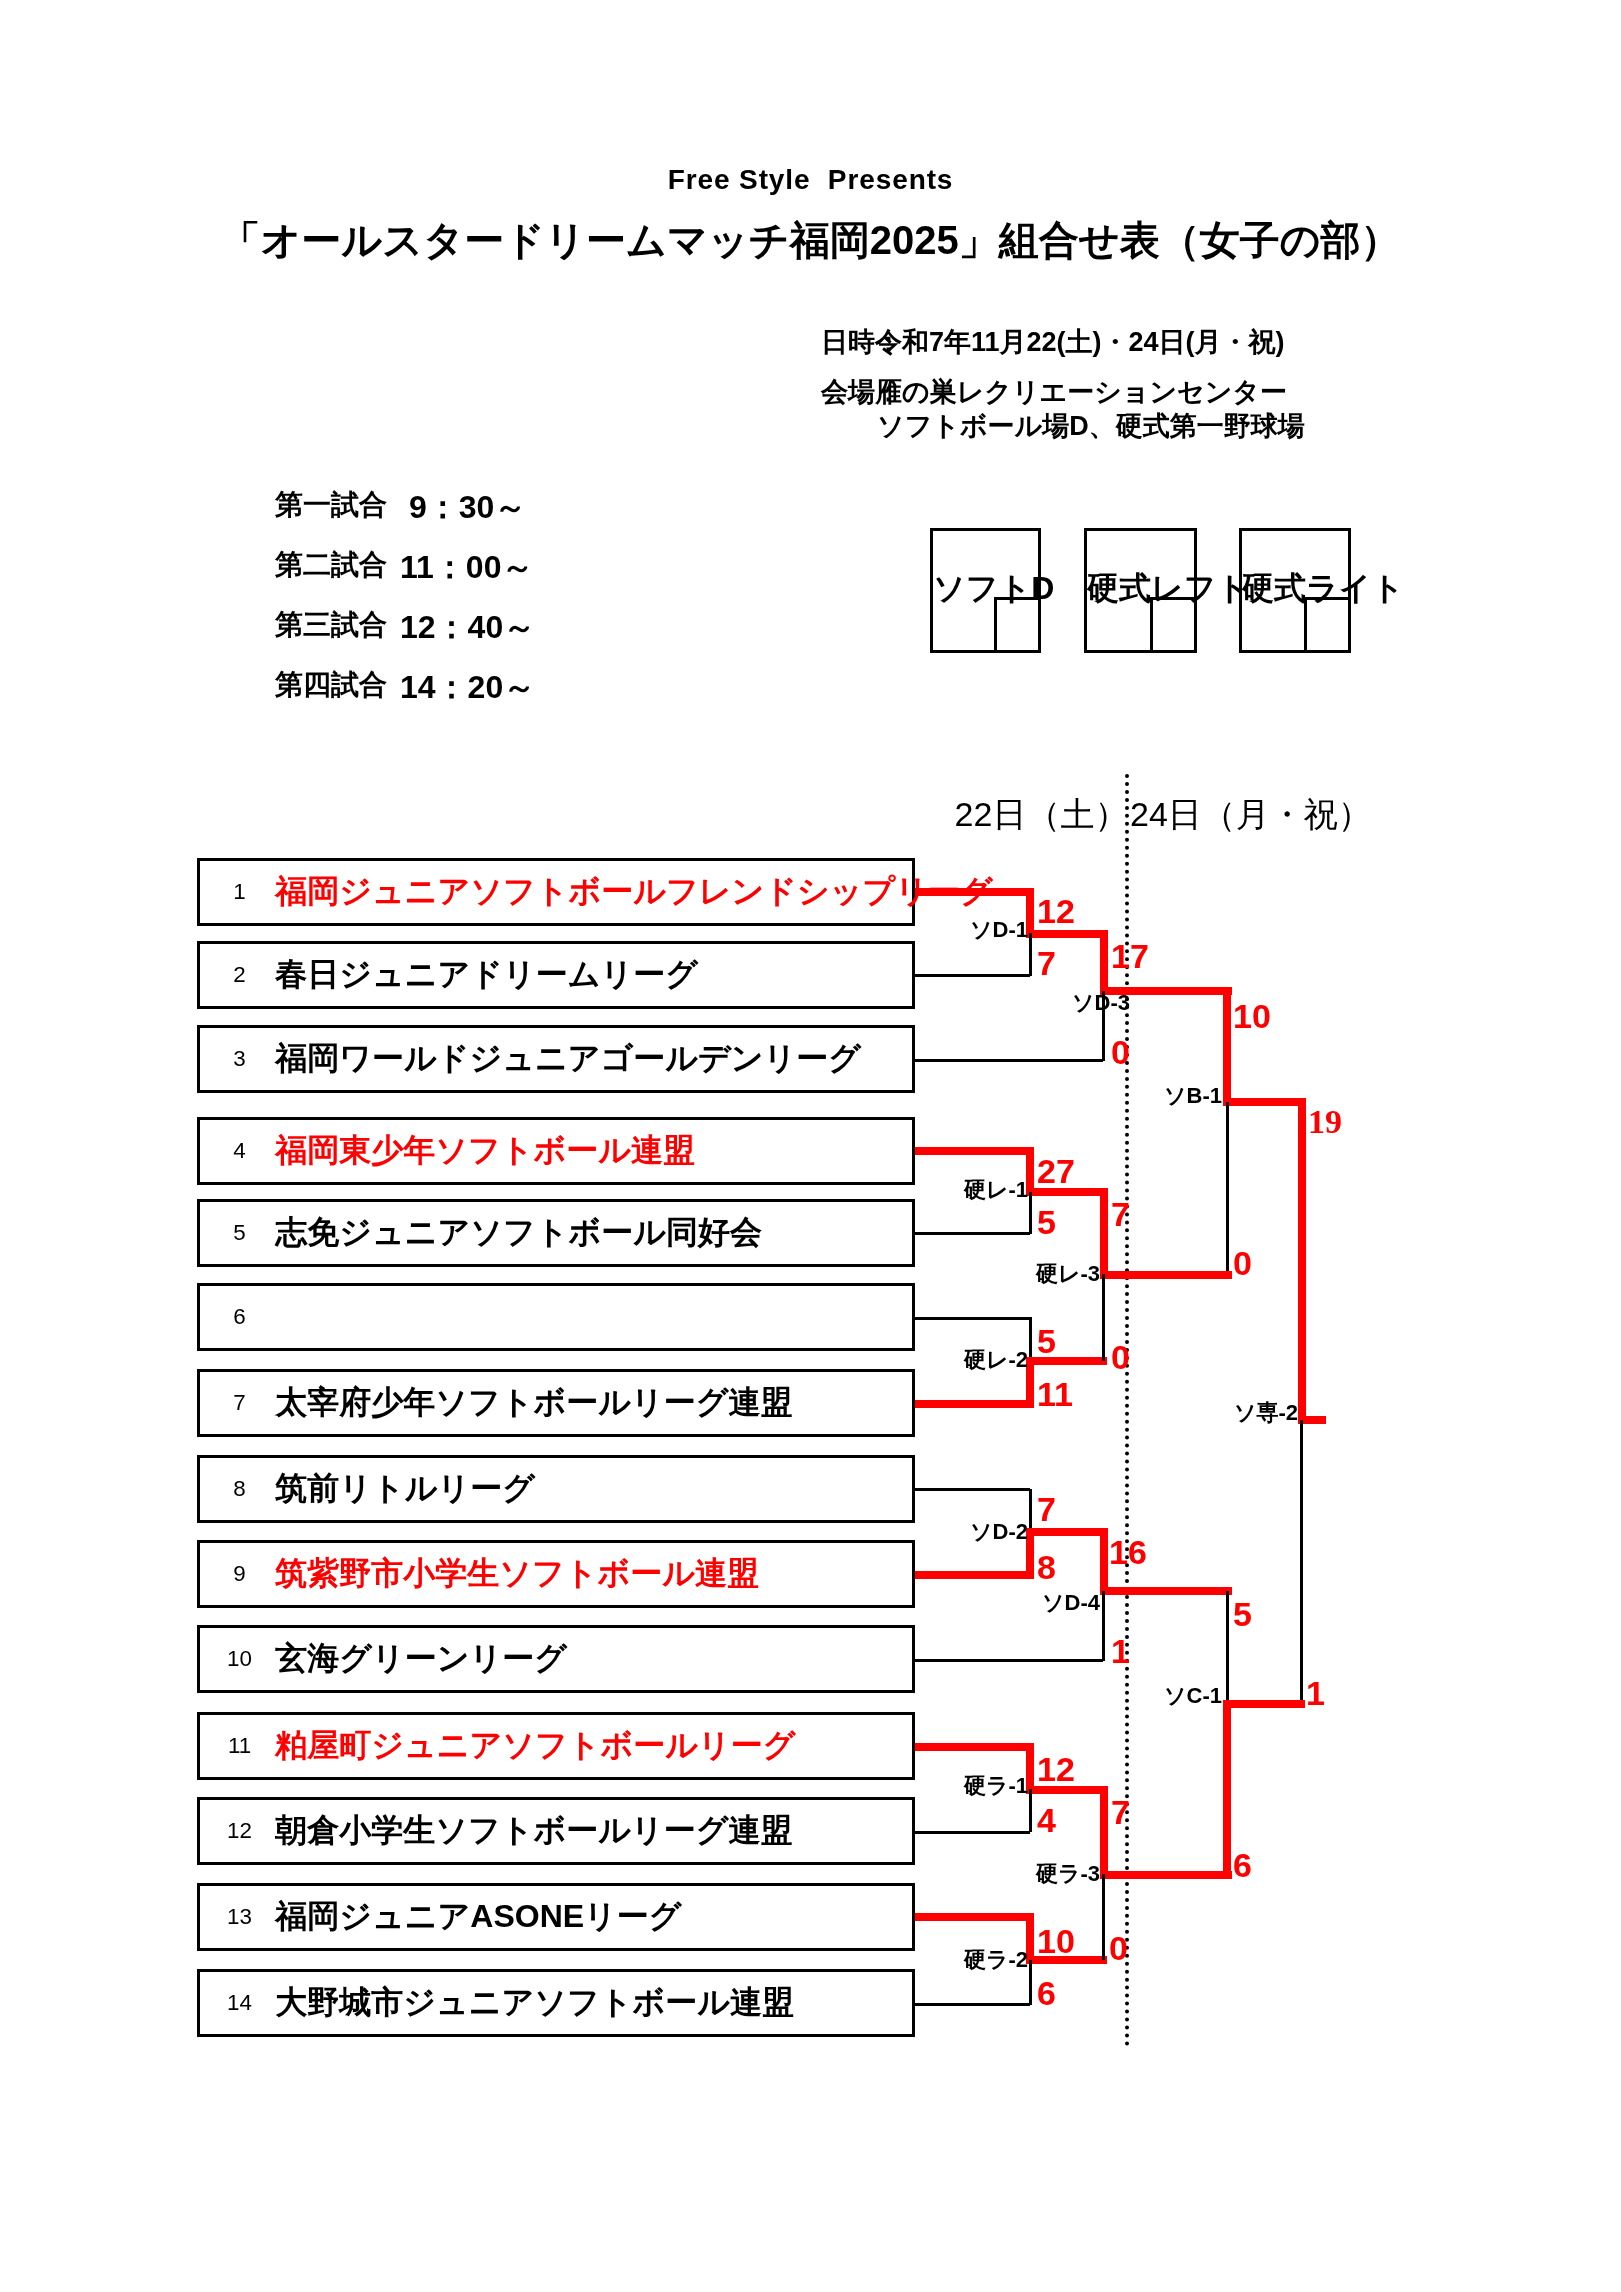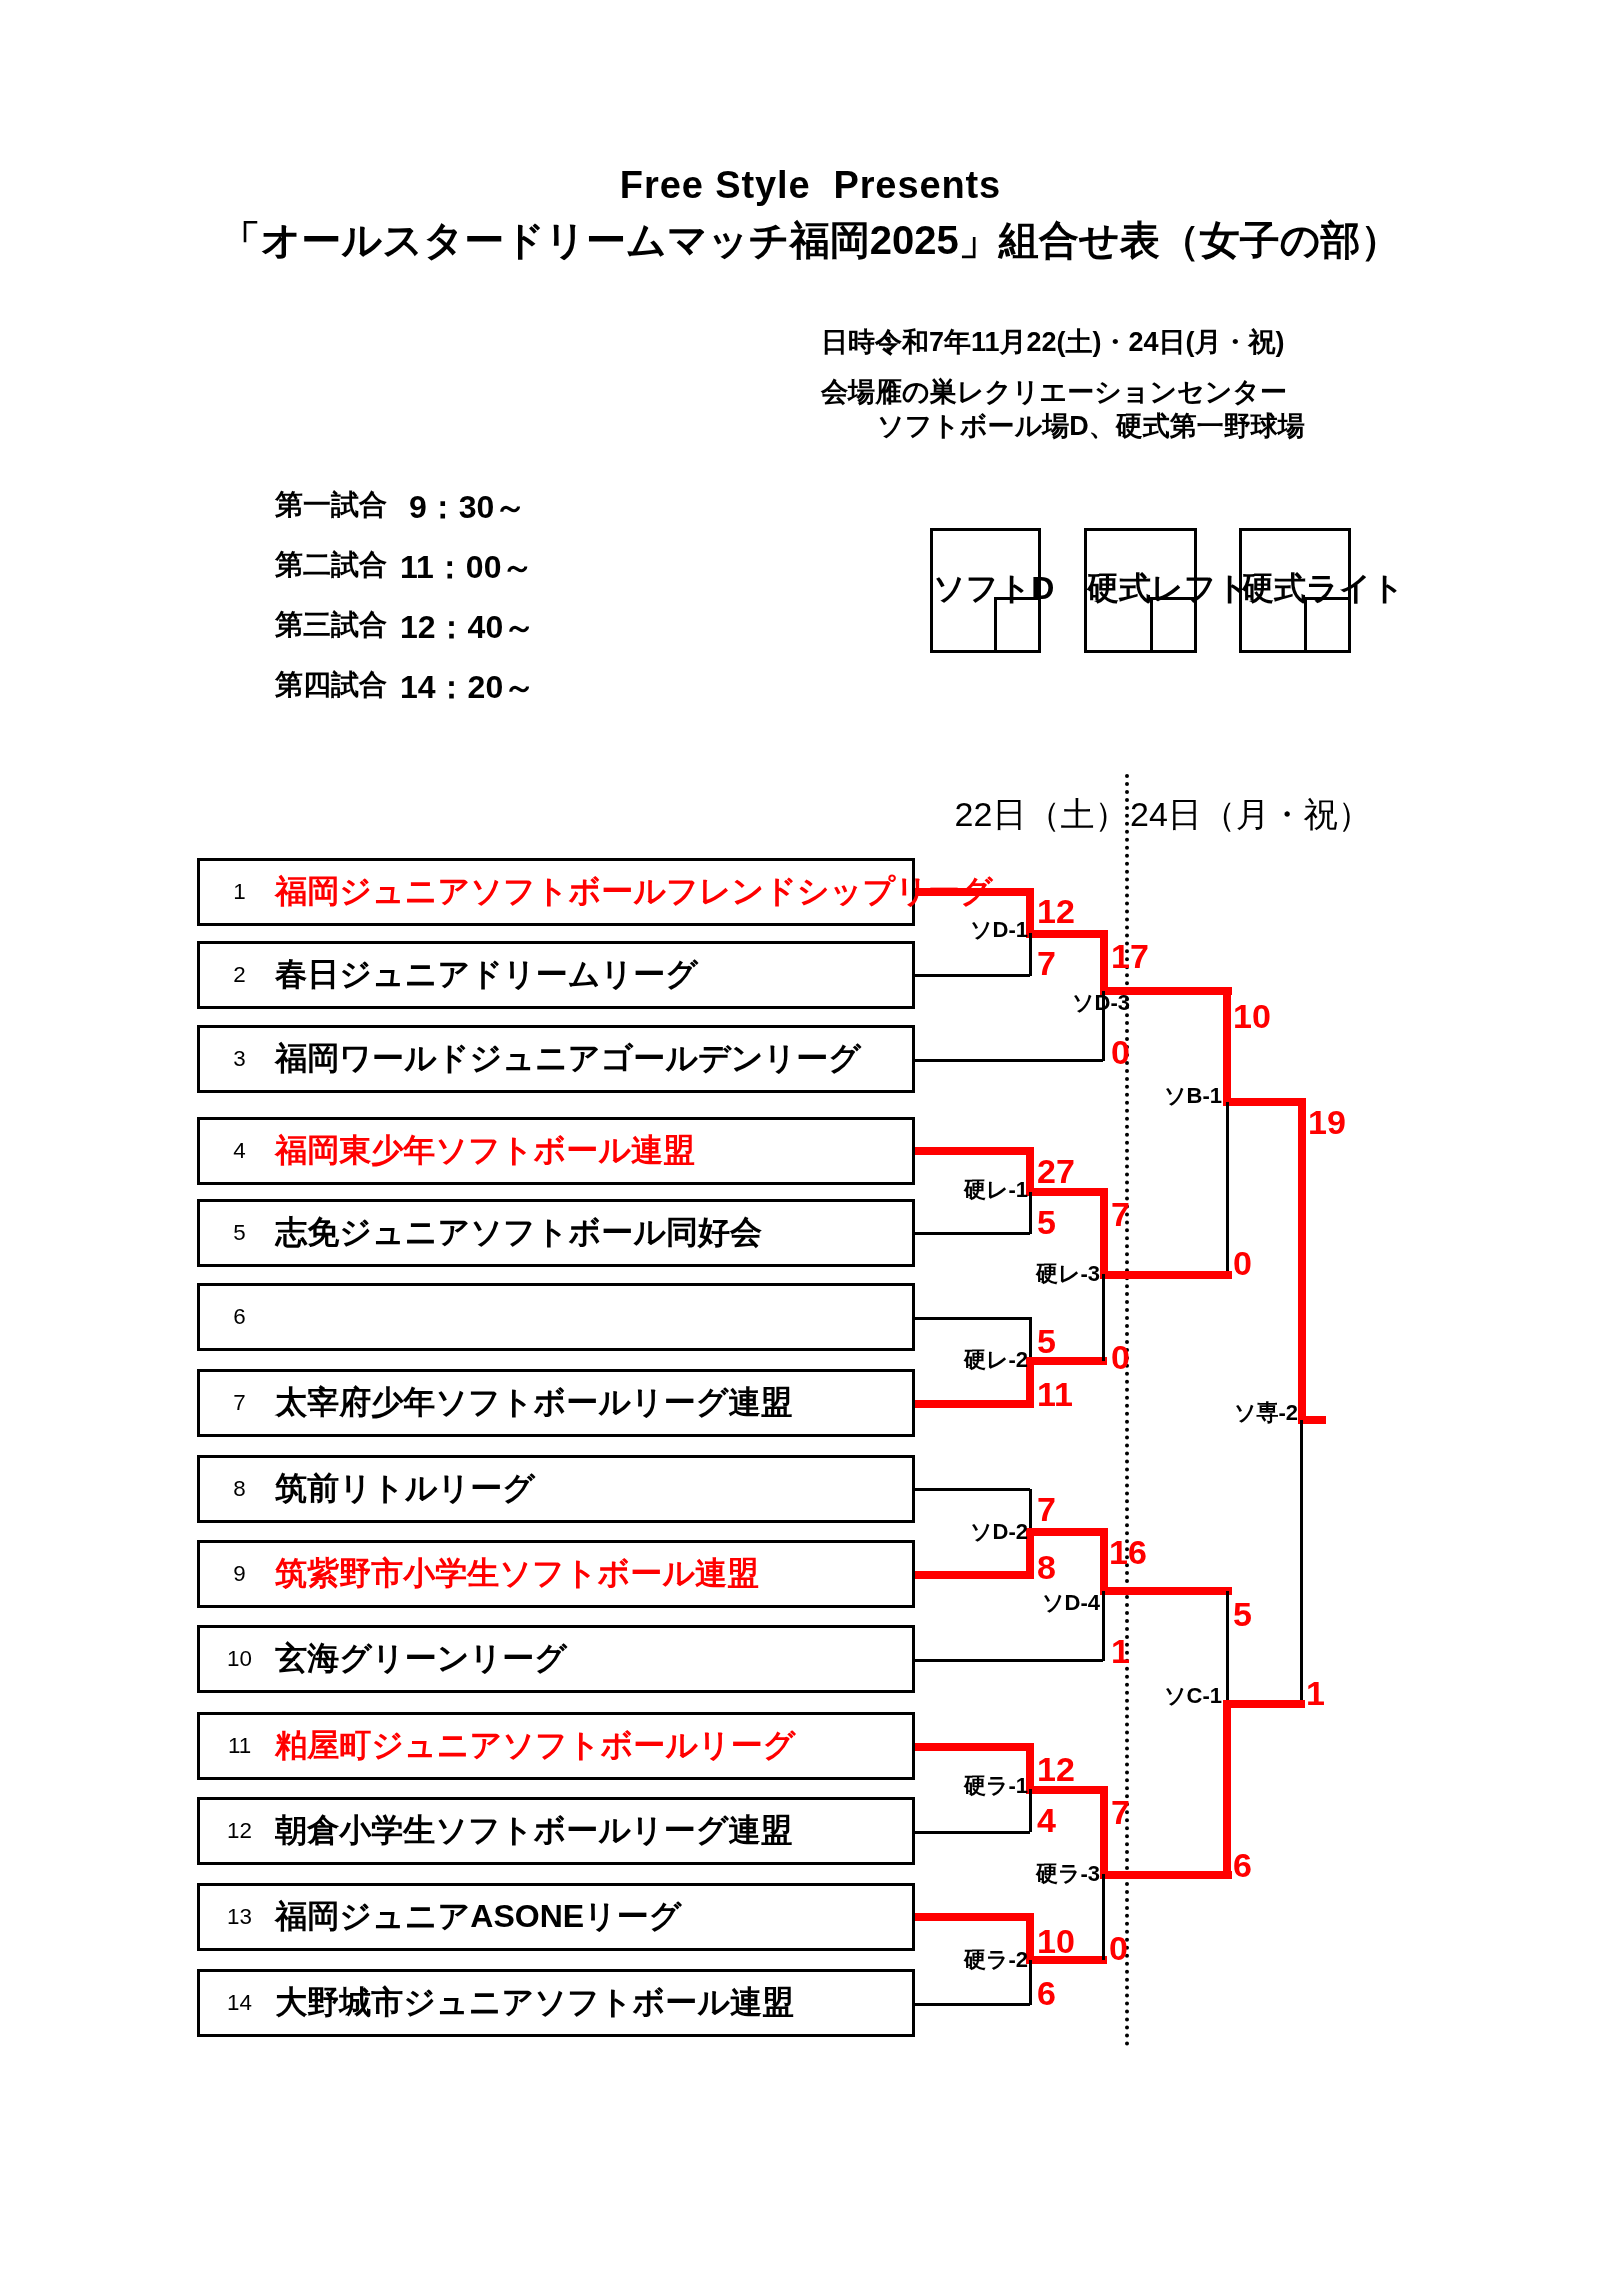--- a/index.html
+++ b/index.html
@@ -1,19 +1,19 @@
 <!DOCTYPE html>
 <html style="font-size:14.3px"><head>
 <meta charset="utf-8">
 <style>
   html,body{margin:0;padding:0;background:#fff;}
   .page{position:relative;width:1621px;height:2293px;background:#ffffff;
         font-family:"Liberation Sans","DejaVu Sans",sans-serif;color:#000;overflow:hidden;}
   .title{position:absolute;left:0;width:1621px;top:164px;text-align:center;
-         font-size:38px;font-weight:700;white-space:pre;letter-spacing:0.9px;}
+         font-size:28px;font-weight:700;white-space:pre;letter-spacing:0.9px;}
   .subtitle{position:absolute;left:0;width:1621px;top:213px;text-align:center;
             font-size:40px;font-weight:700;white-space:nowrap;}
   .itxt{position:absolute;font-size:27px;font-weight:600;white-space:nowrap;line-height:1.1;}
   .sched-label{position:absolute;left:275px;font-size:28px;font-weight:600;white-space:nowrap;}
   .sched-time{position:absolute;left:400px;font-size:32px;font-weight:600;white-space:pre;}
   .vbox{position:absolute;top:528px;height:125px;border:3.6px solid #000;box-sizing:border-box;background:#fff;}
   .vbox .lbl{position:absolute;left:0;right:0;top:36px;text-align:center;
              font-size:32px;font-weight:600;white-space:nowrap;}
   .vbox .sq{position:absolute;right:0;bottom:0;width:41px;height:50px;
             border-left:3.6px solid #000;border-top:3.6px solid #000;}
@@ -195,21 +195,21 @@
   <span class="mlabel" style="left:929px;top:1775px;">硬ラ-1</span>
   <span class="mlabel" style="left:1001px;top:1863px;">硬ラ-3</span>
   <span class="mlabel" style="left:929px;top:1949px;">硬ラ-2</span>
 
   <span class="score" style="left:1037px;top:894px;">12</span>
   <span class="score" style="left:1037px;top:946px;">7</span>
   <span class="score" style="left:1111px;top:939px;">17</span>
   <span class="score" style="left:1111px;top:1035px;">0</span>
   <span class="score" style="left:1233px;top:999px;">10</span>
   <span class="score" style="left:1233px;top:1246px;">0</span>
-  <span class="score" style="left:1308px;top:1105px;">19</span>
+  <span class="score" style="left:1308px;top:1105px;font-family:Liberation Serif, serif;">19</span>
   <span class="score" style="left:1306px;top:1676px;">1</span>
   <span class="score" style="left:1037px;top:1154px;">27</span>
   <span class="score" style="left:1037px;top:1205px;">5</span>
   <span class="score" style="left:1111px;top:1197px;">7</span>
   <span class="score" style="left:1111px;top:1340px;">0</span>
   <span class="score" style="left:1037px;top:1324px;">5</span>
   <span class="score" style="left:1037px;top:1377px;">11</span>
   <span class="score" style="left:1037px;top:1492px;">7</span>
   <span class="score" style="left:1037px;top:1550px;">8</span>
   <span class="score" style="left:1109px;top:1535px;">16</span>

